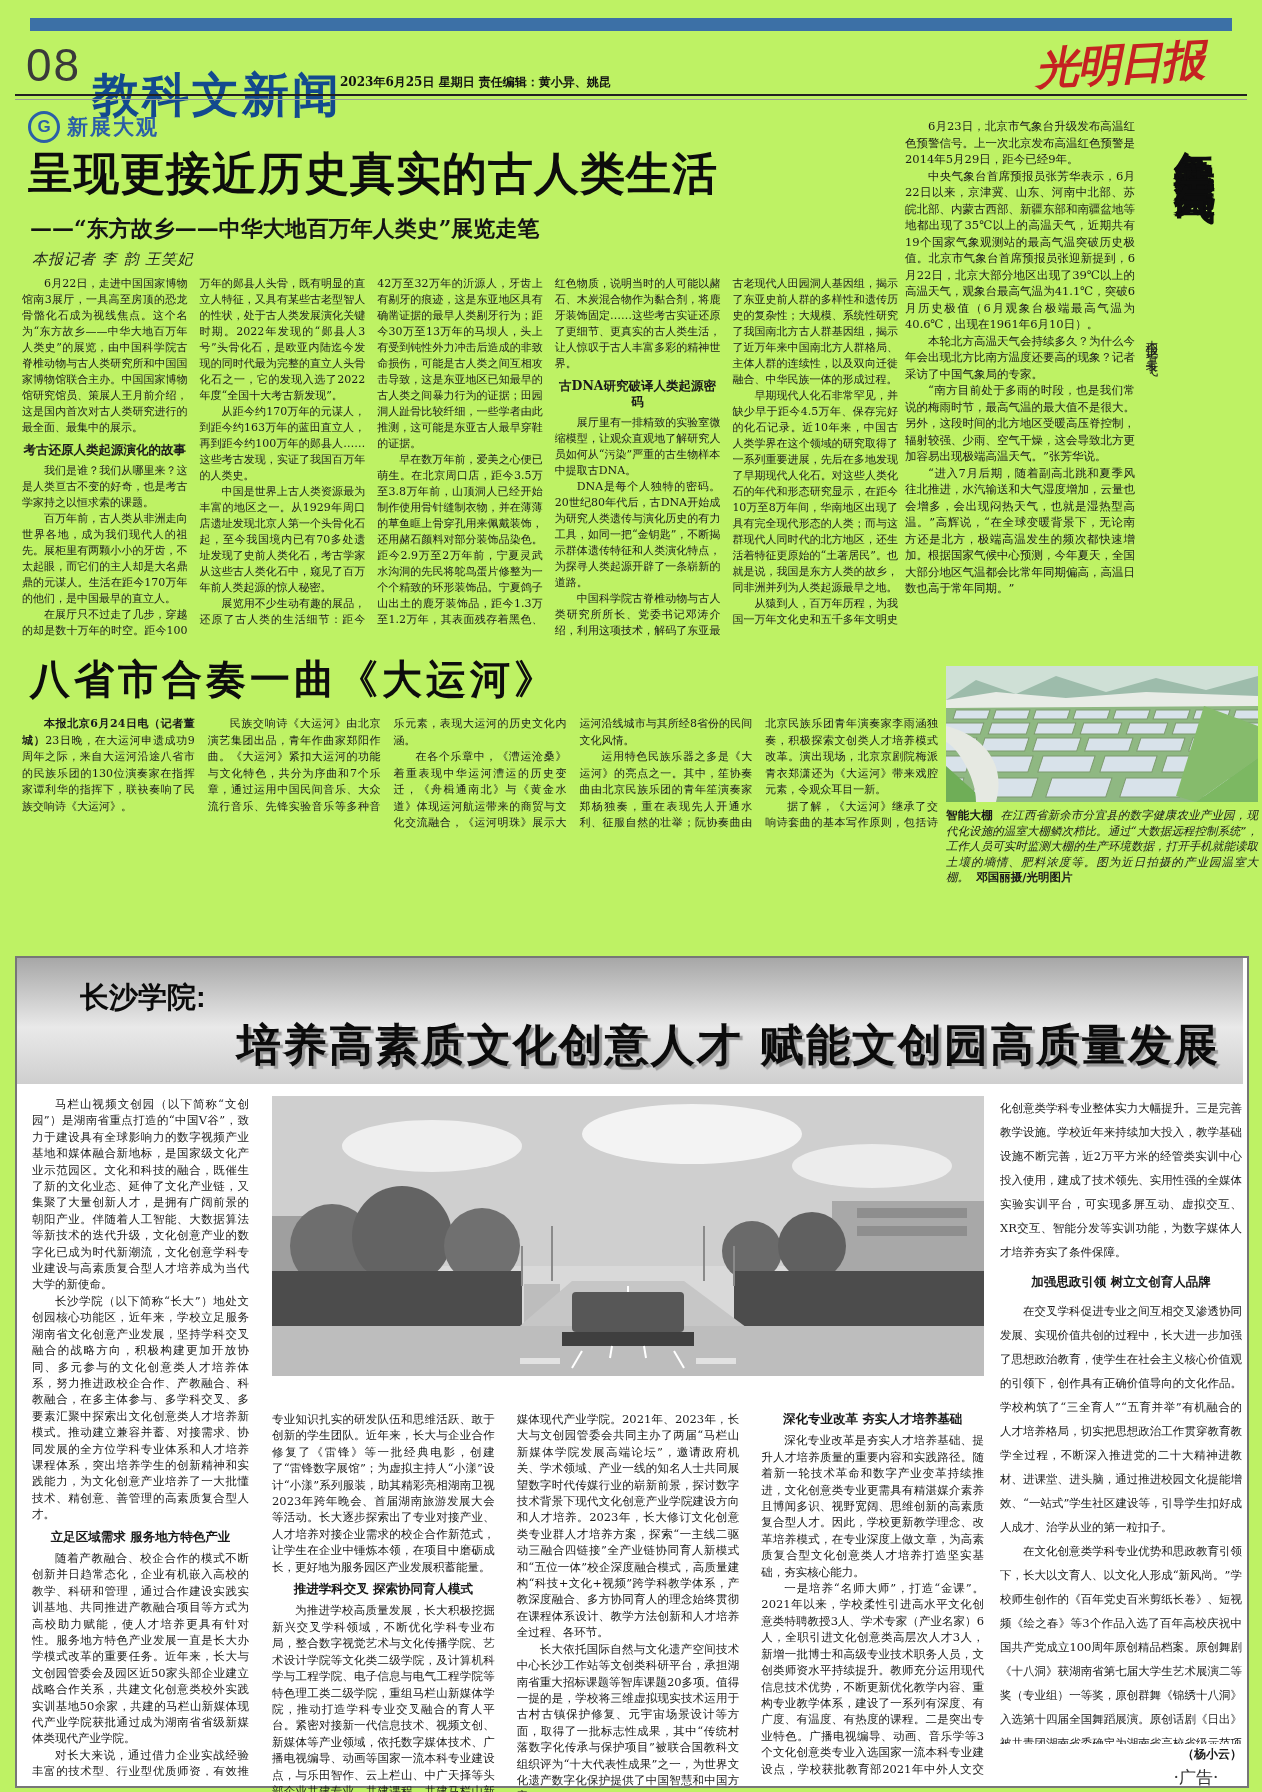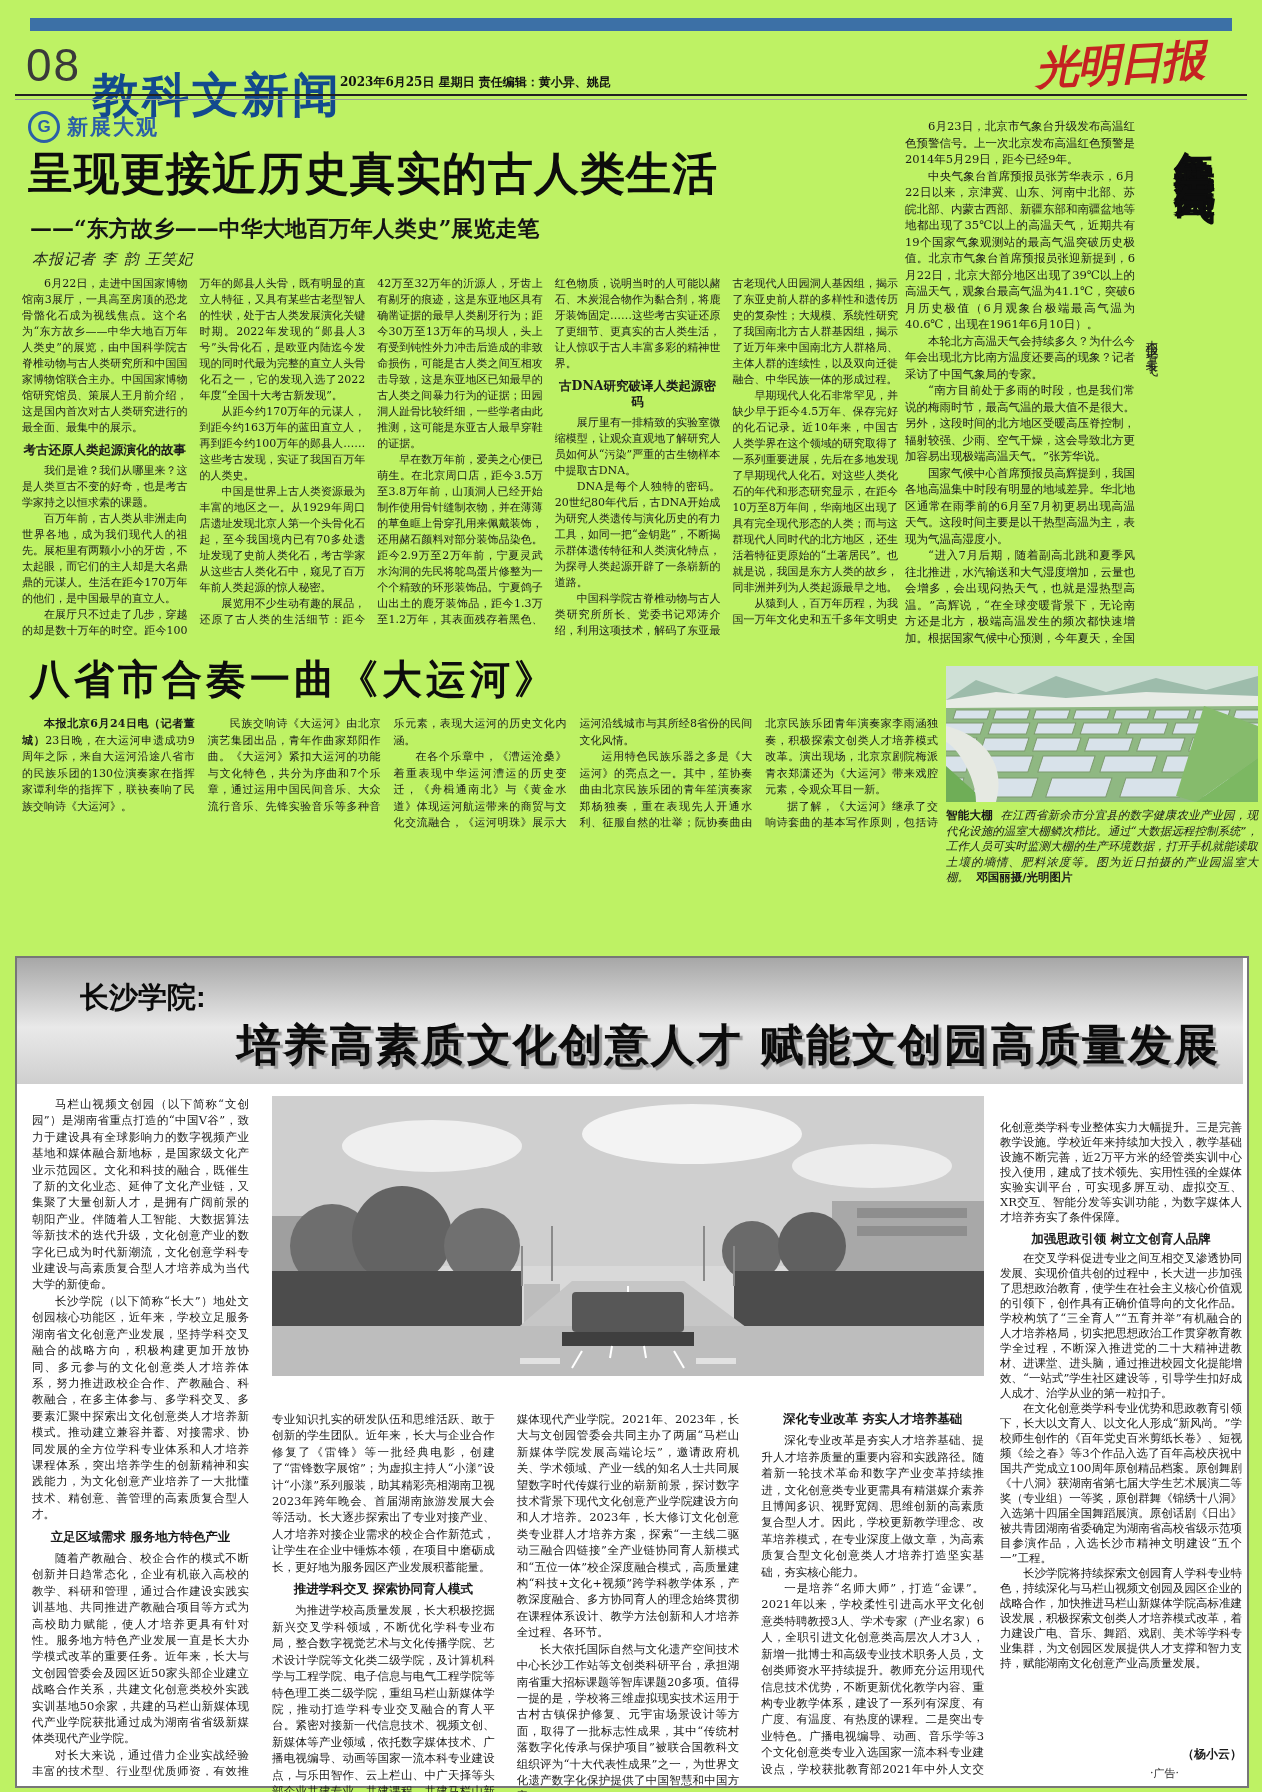--- a/index.html
+++ b/index.html
@@ -40,23 +40,23 @@
   #gh-cap{left:946px;top:808px;width:312px;font-size:11.5px;line-height:15.5px;font-style:italic;text-align:justify;}
   #gh-cap .lead,#gh-cap .credit{font-weight:bold;font-style:normal;}
   
   #ad-box{left:15px;top:956px;width:1230px;height:828px;border:2px solid #777;background:#fff;}
   #ad-banner{left:17px;top:958px;width:1226px;height:126px;background:linear-gradient(180deg,#a7a7a7,#e9e9e9 55%,#cfcfcf);}
   #ad-prefix{left:80px;top:978px;font-family:"Liberation Sans",sans-serif;font-weight:900;font-size:29px;color:#0b0b0b;}
   #ad-hl{left:40px;top:1016px;width:1180px;text-align:right;font-size:44px;font-weight:900;letter-spacing:2px;color:#0b0b0b;text-shadow:3px 3px 1px #9a9a9a;}
   #ad-colA{left:32px;top:1096px;width:217px;height:680px;font-size:11.5px;line-height:16.4px;text-align:justify;overflow:hidden;}
   #ad-photo{left:272px;top:1096px;width:712px;height:280px;overflow:hidden;}
   #ad-blockB{left:272px;top:1384px;width:712px;height:396px;column-count:3;column-gap:22px;font-size:11.5px;line-height:16.4px;margin-top:27px;}
-  #ad-colC{left:1000px;top:1096px;width:242px;height:648px;font-size:11.5px;line-height:15px;text-align:justify;overflow:hidden;margin-top:24px;}
+  #ad-colC{left:1000px;top:1096px;width:242px;height:648px;font-size:11.5px;line-height:24px;text-align:justify;overflow:hidden;}
   #ad-author{left:1000px;top:1746px;width:242px;text-align:right;font-size:12px;font-weight:bold;}
-  #ad-mark{left:1150px;top:1766px;width:92px;text-align:left;font-size:11px;color:#333;}
+  #ad-mark{left:1150px;top:1766px;width:92px;text-align:center;font-size:17px;color:#333;}
 </style>
 </head>
 <body>
 
 <div id="page">
 
   <div class="abs" id="topbar"></div>
   <div class="abs" id="pagenum">08</div>
   <div class="abs" id="section-title">教科文新闻</div>
   <div class="abs" id="dateline">2023年6月25日  星期日  责任编辑：黄小异、姚昆</div>
@@ -92,21 +92,20 @@
         <p class="para">早期现代人化石非常罕见，并缺少早于距今4.5万年、保存完好的化石记录。近10年来，中国古人类学界在这个领域的研究取得了一系列重要进展，先后在多地发现了早期现代人化石。对这些人类化石的年代和形态研究显示，在距今10万至8万年间，华南地区出现了具有完全现代形态的人类；而与这群现代人同时代的北方地区，还生活着特征更原始的“土著居民”。也就是说，我国是东方人类的故乡，同非洲并列为人类起源最早之地。</p>
         <p class="para">从猿到人，百万年历程，为我国一万年文化史和五千多年文明史的发展演进奠定坚实基础。“希望通过展览，让观众系统了解中国百万年人类史的活动史，深刻感知中华民族和中华文明多元一体、家国一体的丰富内涵。”王月前说。</p>
       </div>
   </div>
 
   <div class="abs flow" id="wx-body">
       <p class="para">6月23日，北京市气象台升级发布高温红色预警信号。上一次北京发布高温红色预警是2014年5月29日，距今已经9年。</p>
       <p class="para">中央气象台首席预报员张芳华表示，6月22日以来，京津冀、山东、河南中北部、苏皖北部、内蒙古西部、新疆东部和南疆盆地等地都出现了35℃以上的高温天气，近期共有19个国家气象观测站的最高气温突破历史极值。北京市气象台首席预报员张迎新提到，6月22日，北京大部分地区出现了39℃以上的高温天气，观象台最高气温为41.1℃，突破6月历史极值（6月观象台极端最高气温为40.6℃，出现在1961年6月10日）。</p>
       <p class="para">本轮北方高温天气会持续多久？为什么今年会出现北方比南方温度还要高的现象？记者采访了中国气象局的专家。</p>
       <p class="para">“南方目前处于多雨的时段，也是我们常说的梅雨时节，最高气温的最大值不是很大。另外，这段时间的北方地区受暖高压脊控制，辐射较强、少雨、空气干燥，这会导致北方更加容易出现极端高温天气。”张芳华说。</p>
-      <p class="para">国家气候中心首席预报员高辉提到，我国各地高温集中时段有明显的地域差异。华北地区通常在雨季前的6月至7月初更易出现高温天气。这段时间主要是以干热型高温为主，表现为气温高湿度小。</p>
       <p class="para">“进入7月后期，随着副高北跳和夏季风往北推进，水汽输送和大气湿度增加，云量也会增多，会出现闷热天气，也就是湿热型高温。”高辉说，“在全球变暖背景下，无论南方还是北方，极端高温发生的频次都快速增加。根据国家气候中心预测，今年夏天，全国大部分地区气温都会比常年同期偏高，高温日数也高于常年同期。”</p>
     </div>
   <div class="abs" id="wx-by">本报记者 袁于飞</div>
   <div class="abs" id="wx-hl">气象专家解读北方高温天气</div>
 
   <div class="abs" id="canal-hl">八省市合奏一曲《大运河》</div>
   <div class="abs flow" id="canal-body">
     <p class="para"><b>本报北京6月24日电（记者董城）</b><span>23日晚，在大运河申遗成功9周年之际，来自大运河沿途八省市的民族乐团的130位演奏家在指挥家谭利华的指挥下，联袂奏响了民族交响诗《大运河》。</span></p>
     <div>
         <p class="para">民族交响诗《大运河》由北京演艺集团出品，青年作曲家郑阳作曲。《大运河》紧扣大运河的功能与文化特色，共分为序曲和7个乐章，通过运用中国民间音乐、大众流行音乐、先锋实验音乐等多种音乐元素，表现大运河的历史文化内涵。</p>

